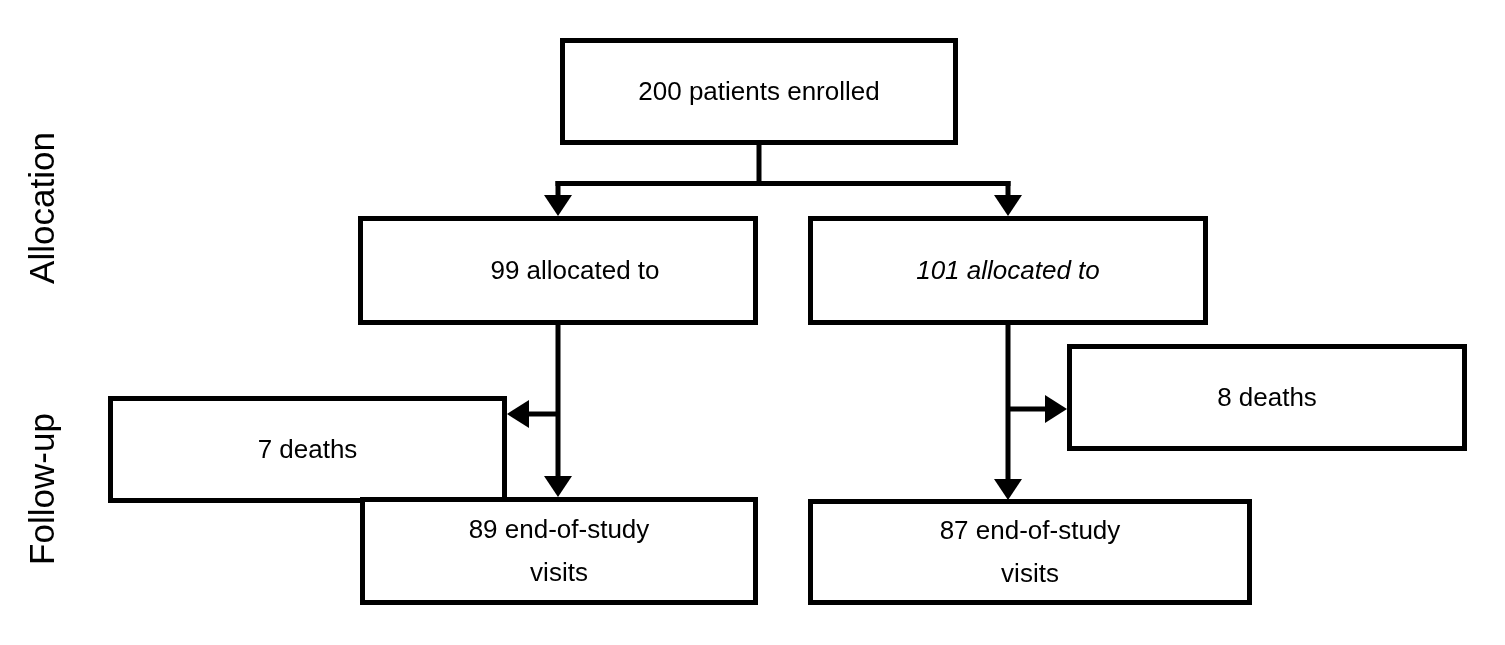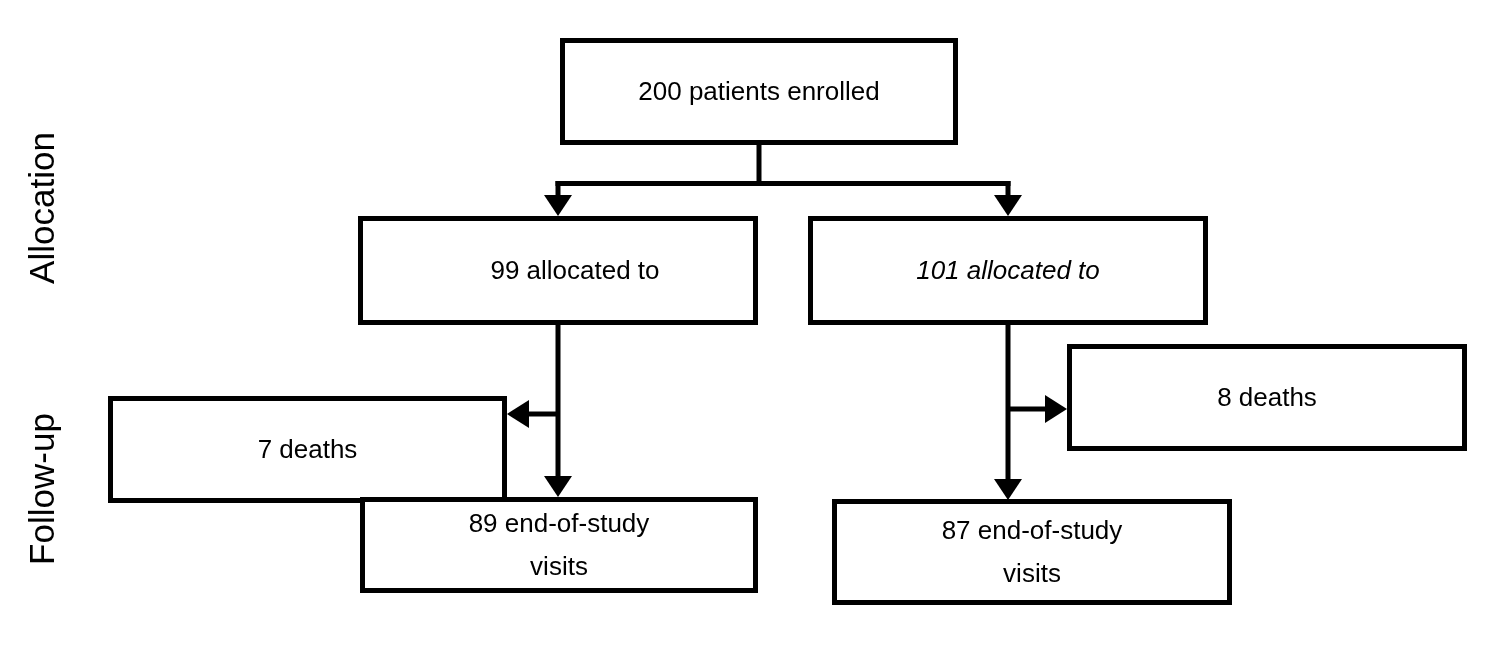--- a/index.html
+++ b/index.html
@@ -50,22 +50,22 @@
     transform-origin: center center;
     color: #000000;
   }
 
   
   #node-enrolled      { left: 560px;  top: 38px;  width: 398px; height: 107px; }
   #node-remote-arm    { left: 358px;  top: 216px; width: 400px; height: 109px; padding-left: 34px; }
   #node-standard-arm  { left: 808px;  top: 216px; width: 400px; height: 109px; font-style: italic; }
   #node-remote-exits  { left: 108px;  top: 360px; width: 399px; height: 107px; margin-top: 36px; }
   #node-standard-exits{ left: 1067px; top: 344px; width: 400px; height: 107px; }
-  #node-remote-end    { left: 360px;  top: 497px; width: 398px; height: 96px; }
-  #node-standard-end  { left: 808px;  top: 499px; width: 400px; height: 106px; margin-left: 24px; }
+  #node-remote-end    { left: 360px;  top: 497px; width: 398px; height: 108px; }
+  #node-standard-end  { left: 808px;  top: 499px; width: 444px; height: 106px; }
 
   
   #stage-allocation { left: -108px; top: 185px; }
   #stage-followup   { left: -108px; top: 466px; }
 </style>
 </head>
 <body>
 
 <div class="canvas">
 

